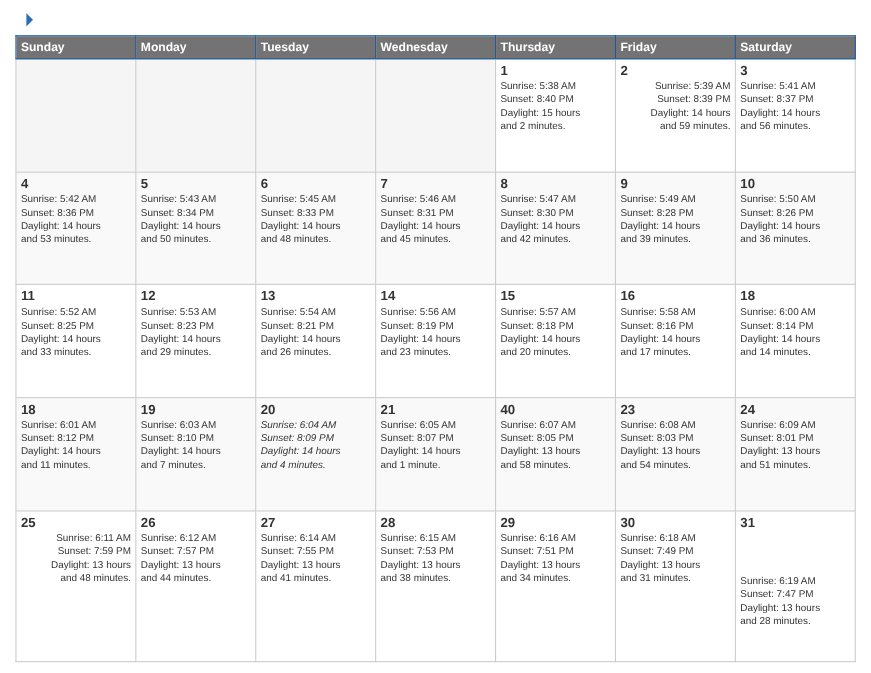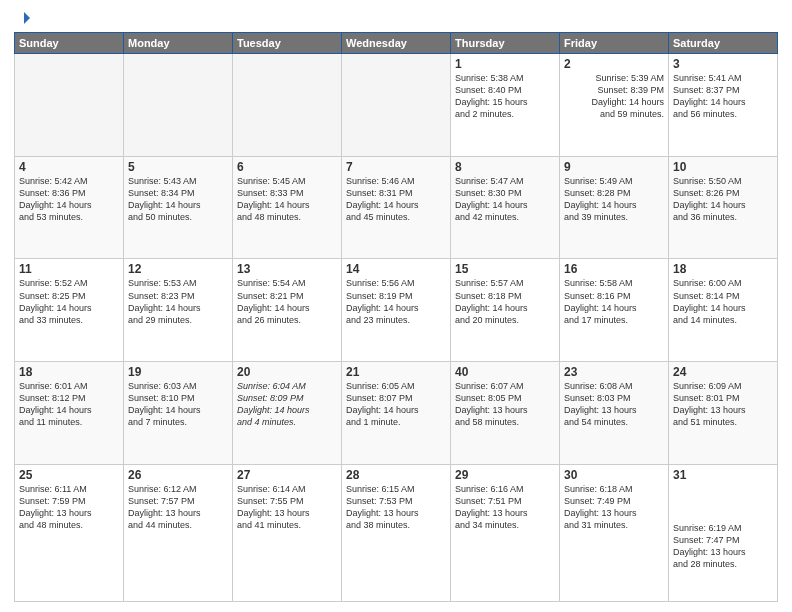--- a/index.html
+++ b/index.html
@@ -304,21 +304,21 @@
             <span class="day-number">24</span>
             <div class="day-info" style="white-space: pre-line;">Sunrise: 6:09 AM
 Sunset: 8:01 PM
 Daylight: 13 hours
 and 51 minutes.</div>
           </td>
         </tr>
         <tr>
           <td>
             <span class="day-number">25</span>
-            <div class="day-info" style="white-space: pre-line;">Sunrise: 6:11 AM
+            <div class="day-info" style="white-space: pre-line; text-align: right;">Sunrise: 6:11 AM
 Sunset: 7:59 PM
 Daylight: 13 hours
 and 48 minutes.</div>
           </td>
           <td>
             <span class="day-number">26</span>
             <div class="day-info" style="white-space: pre-line;">Sunrise: 6:12 AM
 Sunset: 7:57 PM
 Daylight: 13 hours
 and 44 minutes.</div>

